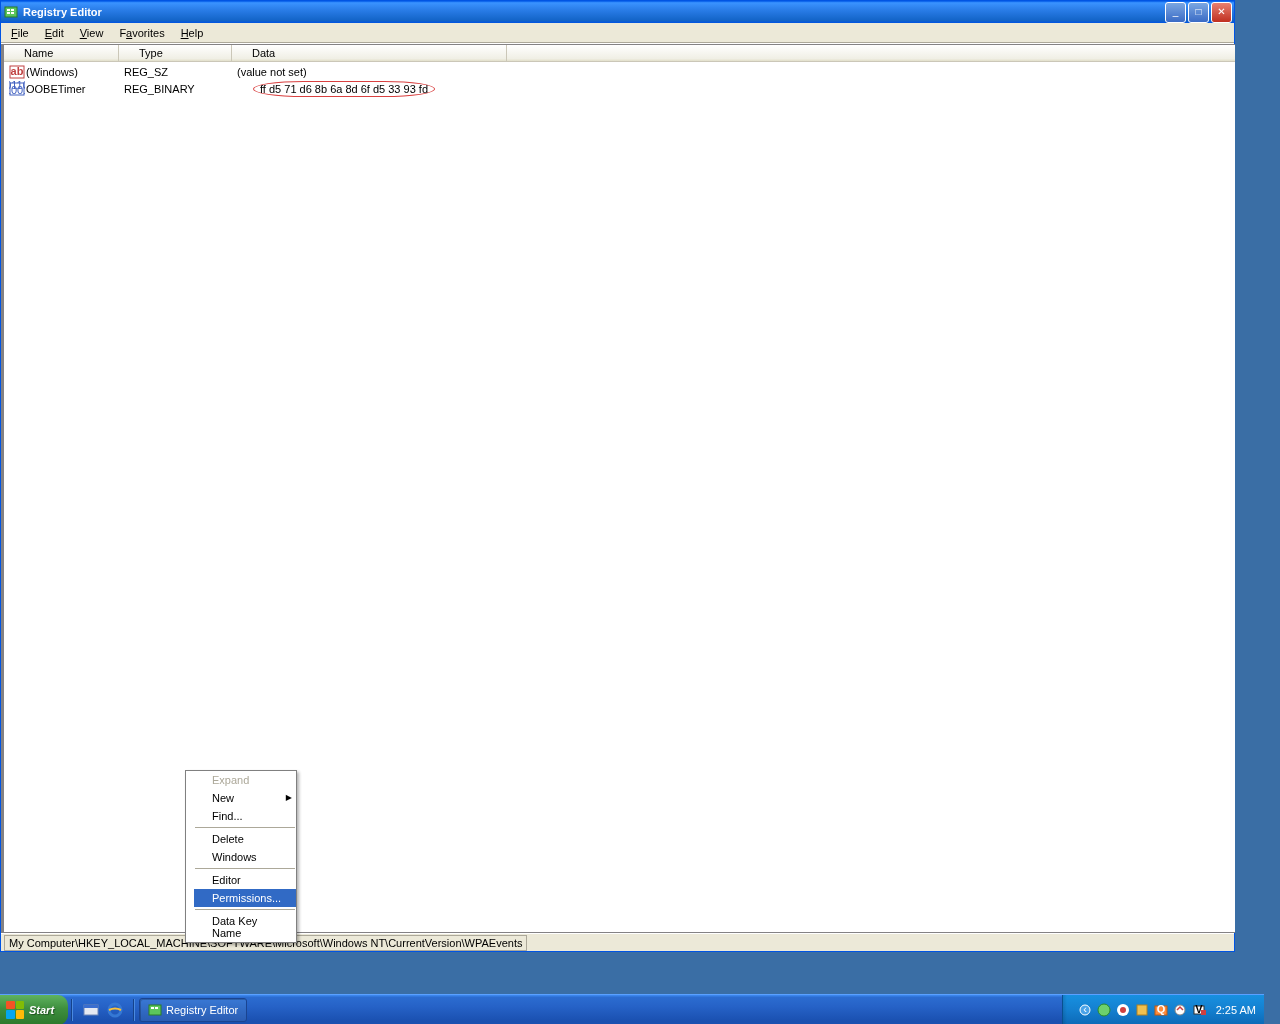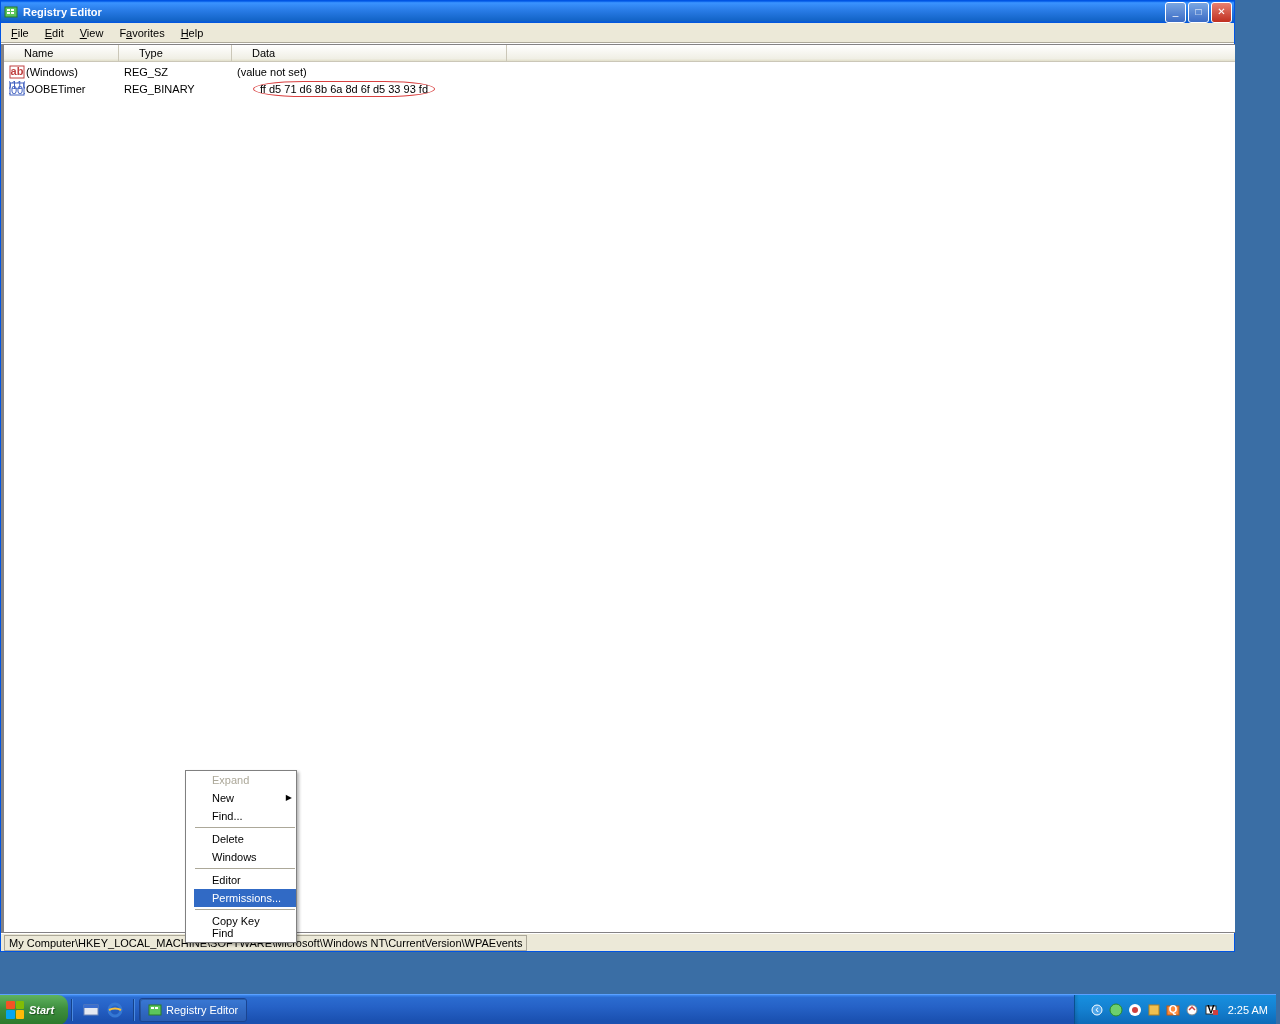--- a/index.html
+++ b/index.html
@@ -32,21 +32,21 @@
 .licon { width: 16px; height: 16px; margin-right: 1px; flex-shrink: 0; display: inline-flex; align-items: center; justify-content: center; }
 .circled { border: 1px solid #d94040; border-radius: 50% / 90%; padding: 1px 6px; margin-left: 16px; }
 .statusbar { height: 18px; background: #ece9d8; border-top: 1px solid #fff; display: flex; align-items: center; padding: 0 3px; }
 .status-cell { border: 1px solid #aca899; padding: 1px 4px; background: #ece9d8; }
 .ctx-menu { position: absolute; width: 112px; background: #fff; border: 1px solid #808080; box-shadow: 2px 2px 3px rgba(0,0,0,0.3); z-index: 100; padding-left: 8px; }
 .ctx-item { padding: 3px 18px 3px 18px; position: relative; cursor: pointer; }
 .ctx-item.disabled { color: #aca899; }
 .ctx-item.sel { background: #316ac5; color: #fff; }
 .ctx-sep { height: 1px; background: #aca899; margin: 2px 1px; }
 .ctx-arrow { position: absolute; right: 4px; top: 4px; font-size: 8px; }
-.taskbar { position: absolute; bottom: 0; left: 0; right: 4px; height: 30px; background: linear-gradient(to bottom, #3f8cf3 0%, #2b6cd0 8%, #2662c7 40%, #1a50b0 90%, #1a50b0 100%); display: flex; align-items: center; border-top: 1px solid #5aa0ff; }
+.taskbar { position: absolute; bottom: 0; left: 0; right: 16px; height: 30px; background: linear-gradient(to bottom, #3f8cf3 0%, #2b6cd0 8%, #2662c7 40%, #1a50b0 90%, #1a50b0 100%); display: flex; align-items: center; border-top: 1px solid #5aa0ff; }
 .start-btn { height: 30px; padding: 0 14px 0 6px; background: linear-gradient(to bottom, #5fb35f 0%, #3e8f3e 45%, #2d7a2d 95%); border-radius: 0 10px 10px 0; display: flex; align-items: center; color: #fff; font-weight: bold; font-style: italic; font-size: 15px; cursor: pointer; text-shadow: 1px 1px 1px rgba(0,0,0,0.4); }
 .start-logo { width: 18px; height: 18px; margin-right: 5px; display: grid; grid-template: 1fr 1fr / 1fr 1fr; gap: 1px; }
 .start-logo span { border-radius: 1px; }
 .ql { display: flex; align-items: center; gap: 2px; padding: 0 4px; height: 100%; }
 .ql-item { width: 22px; height: 22px; display: flex; align-items: center; justify-content: center; cursor: pointer; }
 .ql-sep { width: 2px; height: 22px; border-left: 1px solid #15428b; border-right: 1px solid #4a8ae0; margin: 0 3px; }
 .task-item { height: 24px; padding: 0 8px; margin: 0 1px; background: linear-gradient(to bottom, #3978d4, #2a5db3); border: 1px solid #1a4490; border-radius: 3px; display: flex; align-items: center; color: #fff; cursor: pointer; box-shadow: inset 1px 1px 0 rgba(0,0,0,0.2); }
 .systray { margin-left: auto; height: 100%; background: linear-gradient(to bottom, #1790e0 0%, #1480d0 50%, #0d6ab8 100%); display: flex; align-items: center; padding: 0 8px 0 14px; border-left: 1px solid #0a5ca5; gap: 3px; position: relative; }
 .systray::before { content: ""; position: absolute; left: -1px; top: 0; bottom: 0; width: 5px; background: linear-gradient(to right, rgba(0,0,0,0.15), transparent); }
 .tray-icon { width: 16px; height: 16px; display: flex; align-items: center; justify-content: center; cursor: pointer; }
@@ -347,21 +347,21 @@
     <div class="ctx-item disabled">Expand</div>
     <div class="ctx-item">New<span class="ctx-arrow">▶</span></div>
     <div class="ctx-item">Find...</div>
     <div class="ctx-sep"></div>
     <div class="ctx-item">Delete</div>
     <div class="ctx-item">Windows</div>
     <div class="ctx-sep"></div>
     <div class="ctx-item">Editor</div>
     <div class="ctx-item sel">Permissions...</div>
     <div class="ctx-sep"></div>
-    <div class="ctx-item">Copy Key Find</div>
+    <div class="ctx-item">Data Key Name</div>
   </div>
 
 <div class="taskbar">
   <div class="start-btn">
     <span class="start-logo">
       <span style="background:#f35325"></span>
         <span style="background:#81bc06"></span>
       <span style="background:#05a6f0"></span>
         <span style="background:#ffba08"></span>
     </span>

